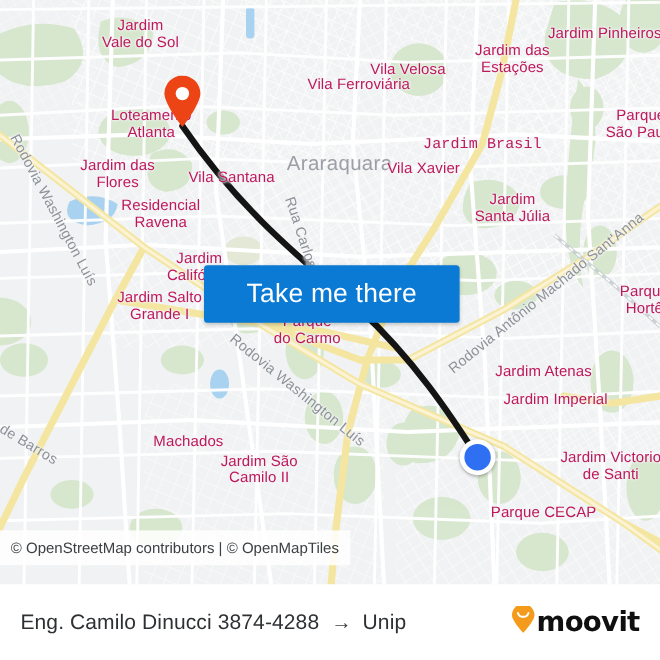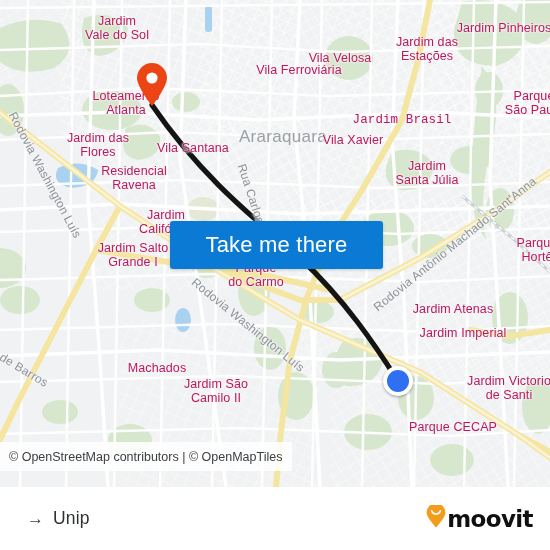--- a/index.html
+++ b/index.html
@@ -373,20 +373,21 @@
       <div class="inner"></div>
     </div>
 
     <button id="take-me-there">Take me there</button>
 
     <div id="attribution">© OpenStreetMap contributors | © OpenMapTiles</div>
   </div>
 
   <div id="footer">
     <div id="trip-title">
+      <span>Eng. Camilo Dinucci 3874-4288</span>
       <span class="arrow">→</span>
       <span>Unip</span>
     </div>
     <div id="brand">
       <span>
         <svg width="20" height="23" viewBox="0 0 20 23" xmlns="http://www.w3.org/2000/svg">
           <path d="M10 22.5 C10 22.5 19.4 12.6 19.4 7.6 A9.4 9.4 0 1 0 0.6 7.6 C0.6 12.6 10 22.5 10 22.5 Z" fill="#f59b1b"></path>
           <path d="M5.6 5.8 a4.6 4.6 0 0 0 8.8 0" fill="none" stroke="#ffffff" stroke-width="1.7" stroke-linecap="round"></path>
         </svg>
       </span>

